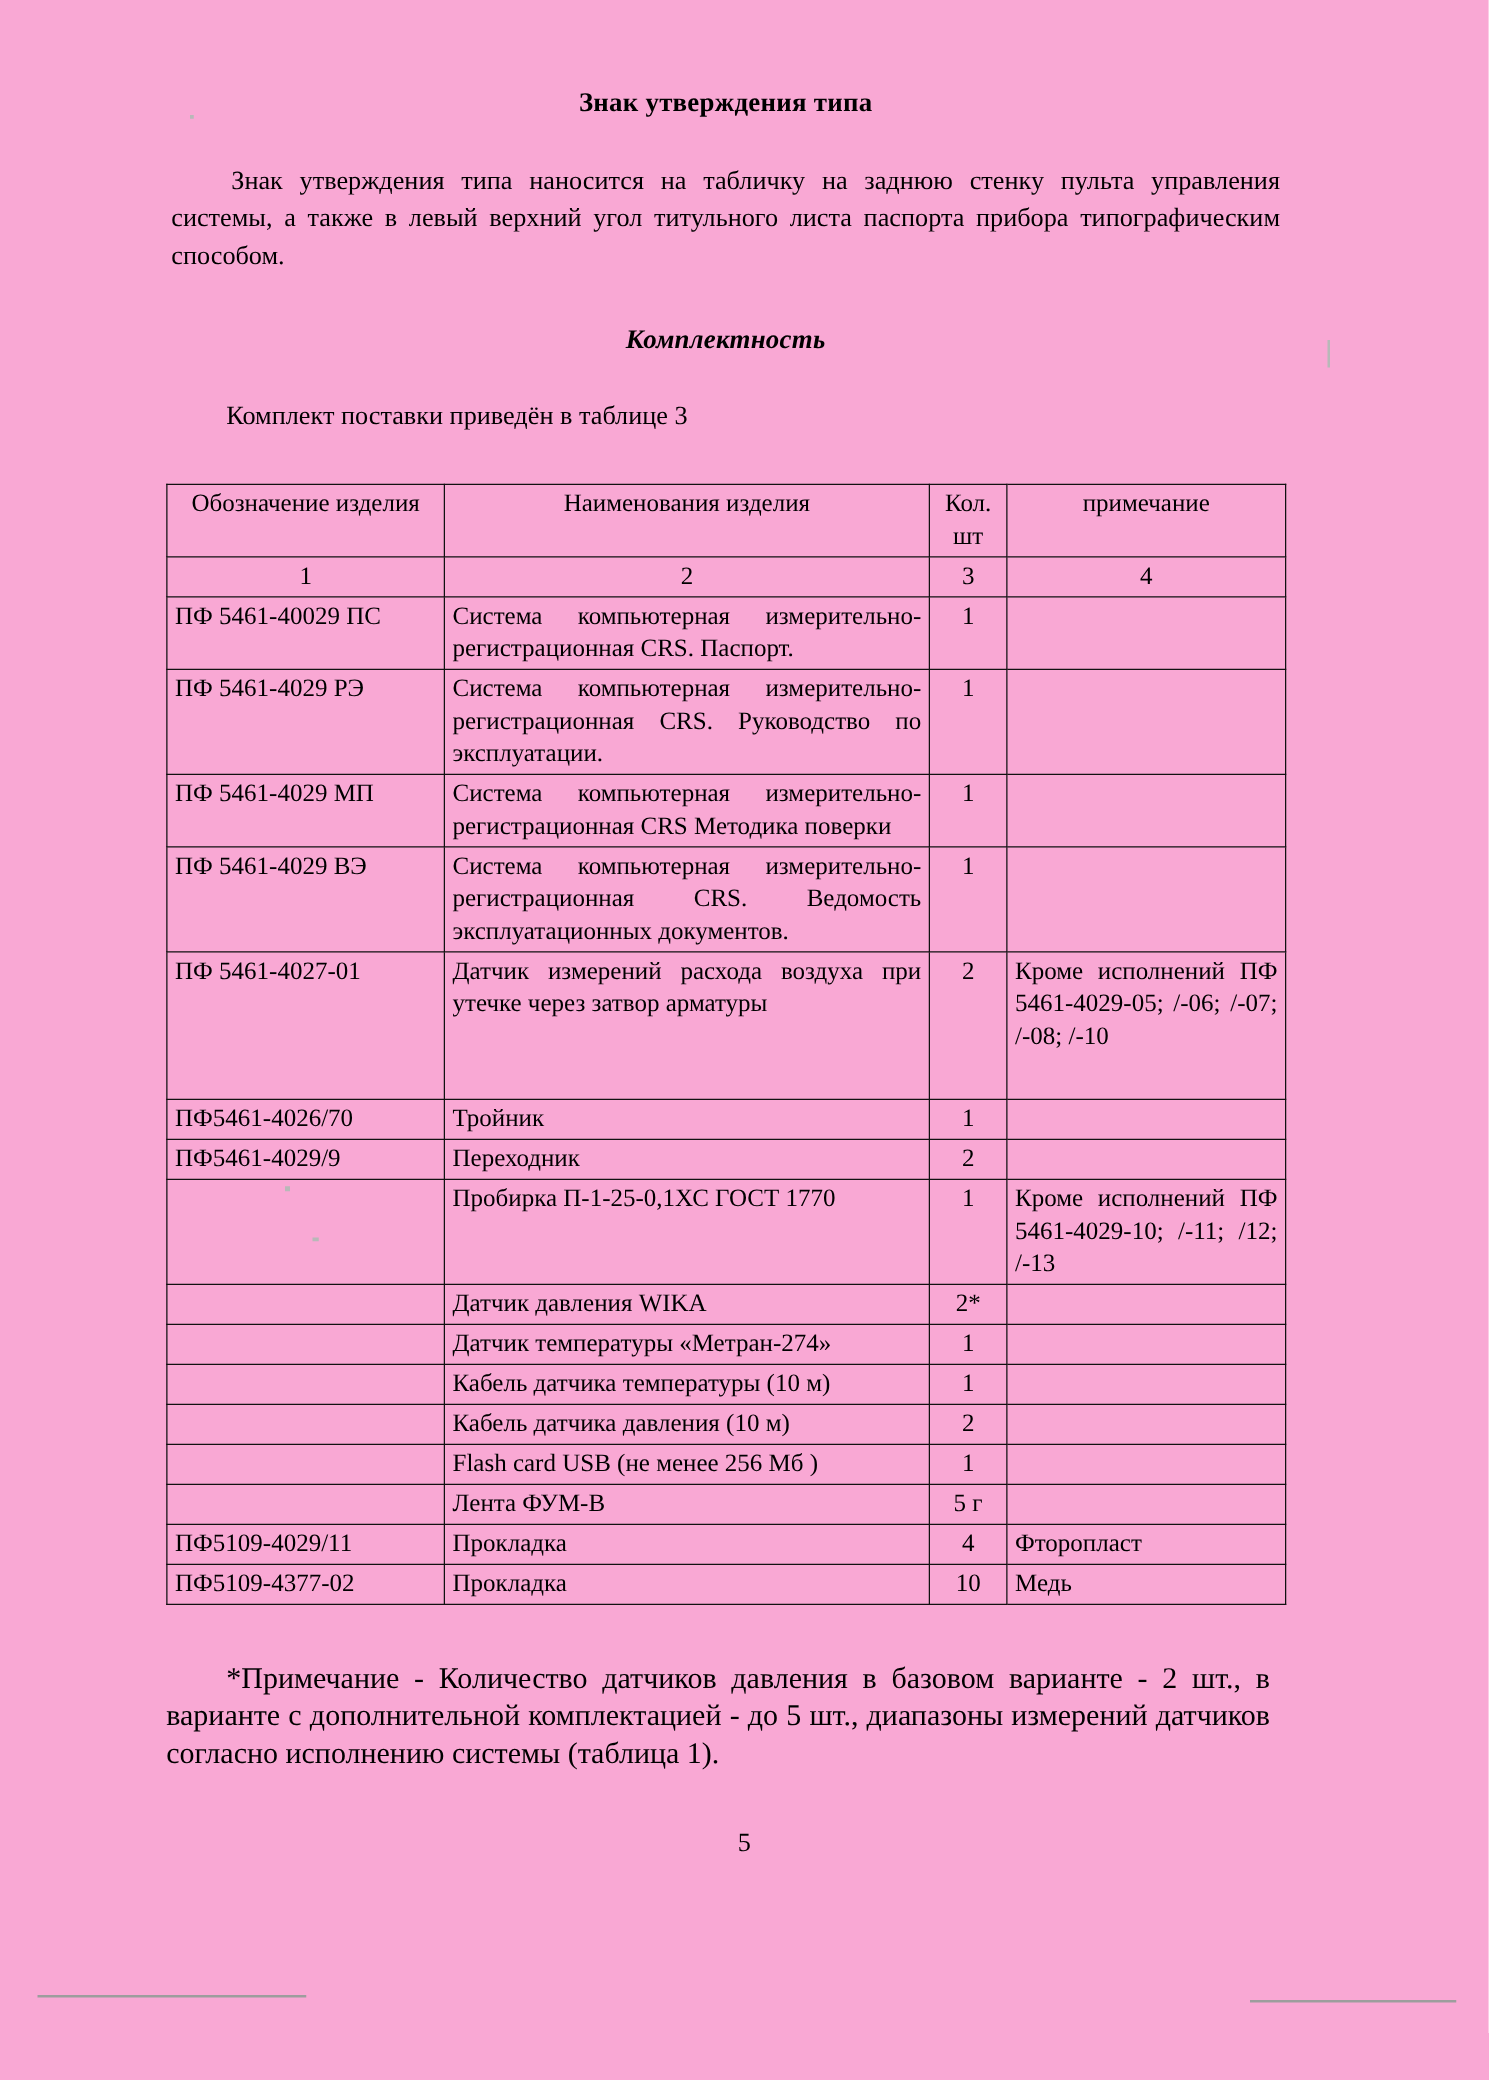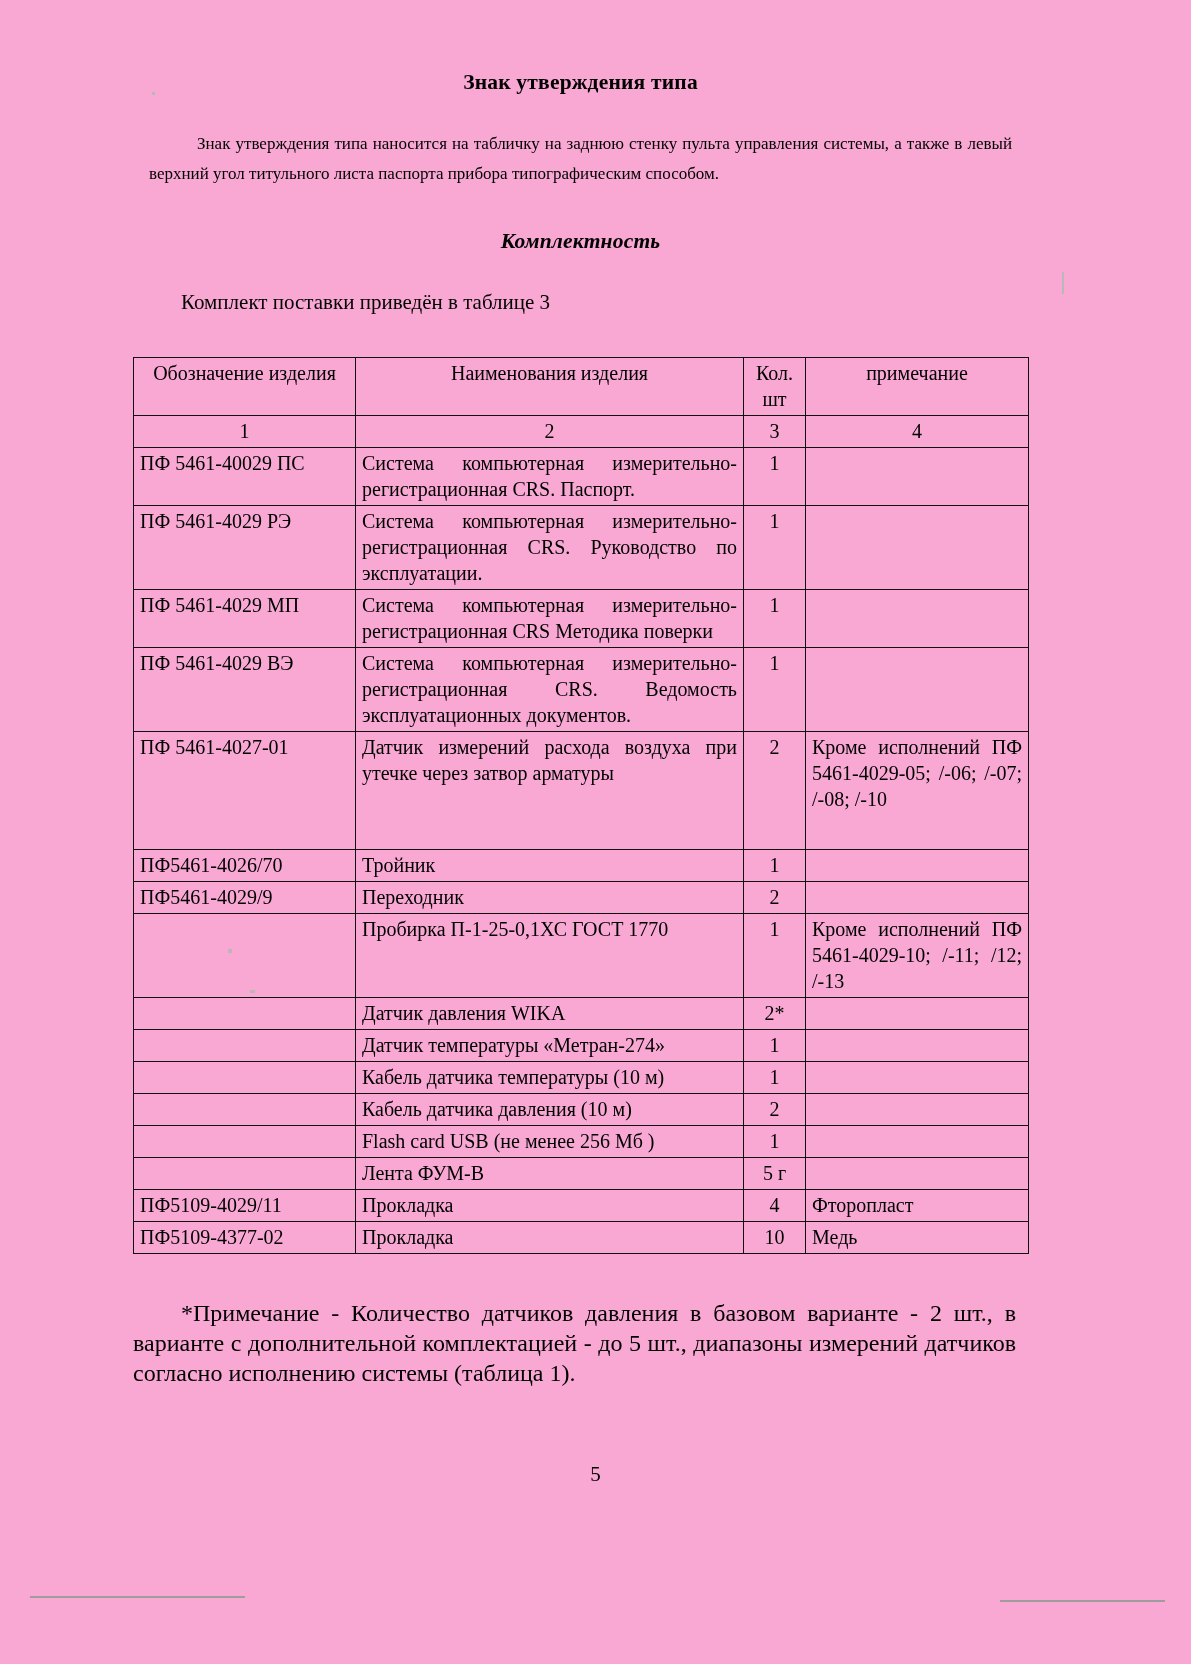--- a/index.html
+++ b/index.html
@@ -28,24 +28,24 @@
     width: 895px;
   }
   .section-title {
     text-align: center;
     font-weight: bold;
     font-size: 21.5px;
     letter-spacing: 0.2px;
     margin: 0 0 34px 0;
   }
   .para {
-    font-size: 17px;
+    font-size: 21px;
     line-height: 30px;
     text-align: justify;
-    margin: 16px;
+    margin: 4px;
     text-indent: 48px;
   }
 
   .section-title.second {
     margin: 40px 0 36px 0;
     font-style: italic;
   }
   .lead-line {
     font-size: 21px;
     margin: 0 0 42px 0;

